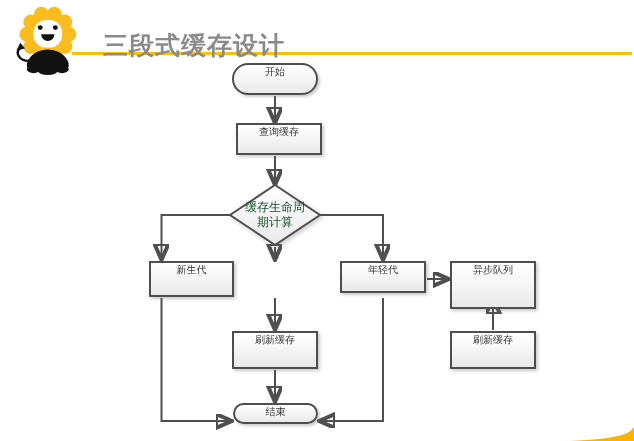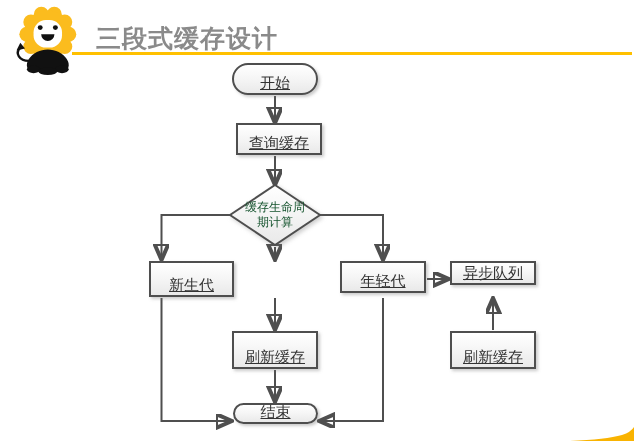--- a/index.html
+++ b/index.html
@@ -5,41 +5,40 @@
   html,body{margin:0;padding:0;background:#fff;}
   .stage{
     position:relative;width:634px;height:441px;background:#ffffff;overflow:hidden;
     font-family:"Liberation Sans","DejaVu Sans",sans-serif;
   }
   
   .title-underline{
     position:absolute;left:72px;top:52px;width:560px;height:3px;background:#FFC000;
   }
   .page-title{
-    position:absolute;left:88px;top:16px;margin:8px;
+    position:absolute;left:88px;top:16px;margin:15px;
     font-size:25px;font-weight:bold;color:#8a8a8a;letter-spacing:1px;line-height:1.15;
   }
   .lion{position:absolute;left:6px;top:2px;}
   
   .node{
     position:absolute;box-sizing:border-box;
     border:2px solid #4e4e4e;
     background:linear-gradient(180deg,#ffffff 0%,#f4f4f4 55%,#e9e9e9 100%);
-    display:flex;align-items:flex-end;justify-content:center;
-    font-size:15px;color:#333333;
+    display:flex;align-items:flex-start;justify-content:center;
+    font-size:10px;color:#333333;
     box-shadow:2px 2px 3px rgba(110,110,110,.35);
-    text-decoration:underline;
   }
   .terminator{border-radius:17px;}
   .n-start{left:232px;top:63px;width:86px;height:32px;}
   .n-query{left:236px;top:123px;width:86px;height:32px;}
   .n-newgen{left:119px;top:261px;width:85px;height:36px;margin-left:30px;}
   .n-oldgen{left:232px;top:261px;width:86px;height:36px;}
   .n-younggen{left:340px;top:261px;width:86px;height:32px;}
-  .n-async{left:450px;top:261px;width:86px;height:24px;}
+  .n-async{left:450px;top:261px;width:86px;height:48px;}
   .n-refmid{left:232px;top:331px;width:86px;height:38px;}
   .n-refright{left:450px;top:331px;width:86px;height:38px;}
   .n-end{left:233px;top:403px;width:85px;height:21px;}
   .diamond{
     position:absolute;left:229px;top:184px;width:92px;height:62px;
     display:flex;align-items:center;justify-content:center;
   }
   .diamond svg{position:absolute;left:0;top:0;filter:drop-shadow(2px 2px 2px rgba(110,110,110,.35));}
   .diamond .dlabel{
     position:relative;width:62px;text-align:center;

